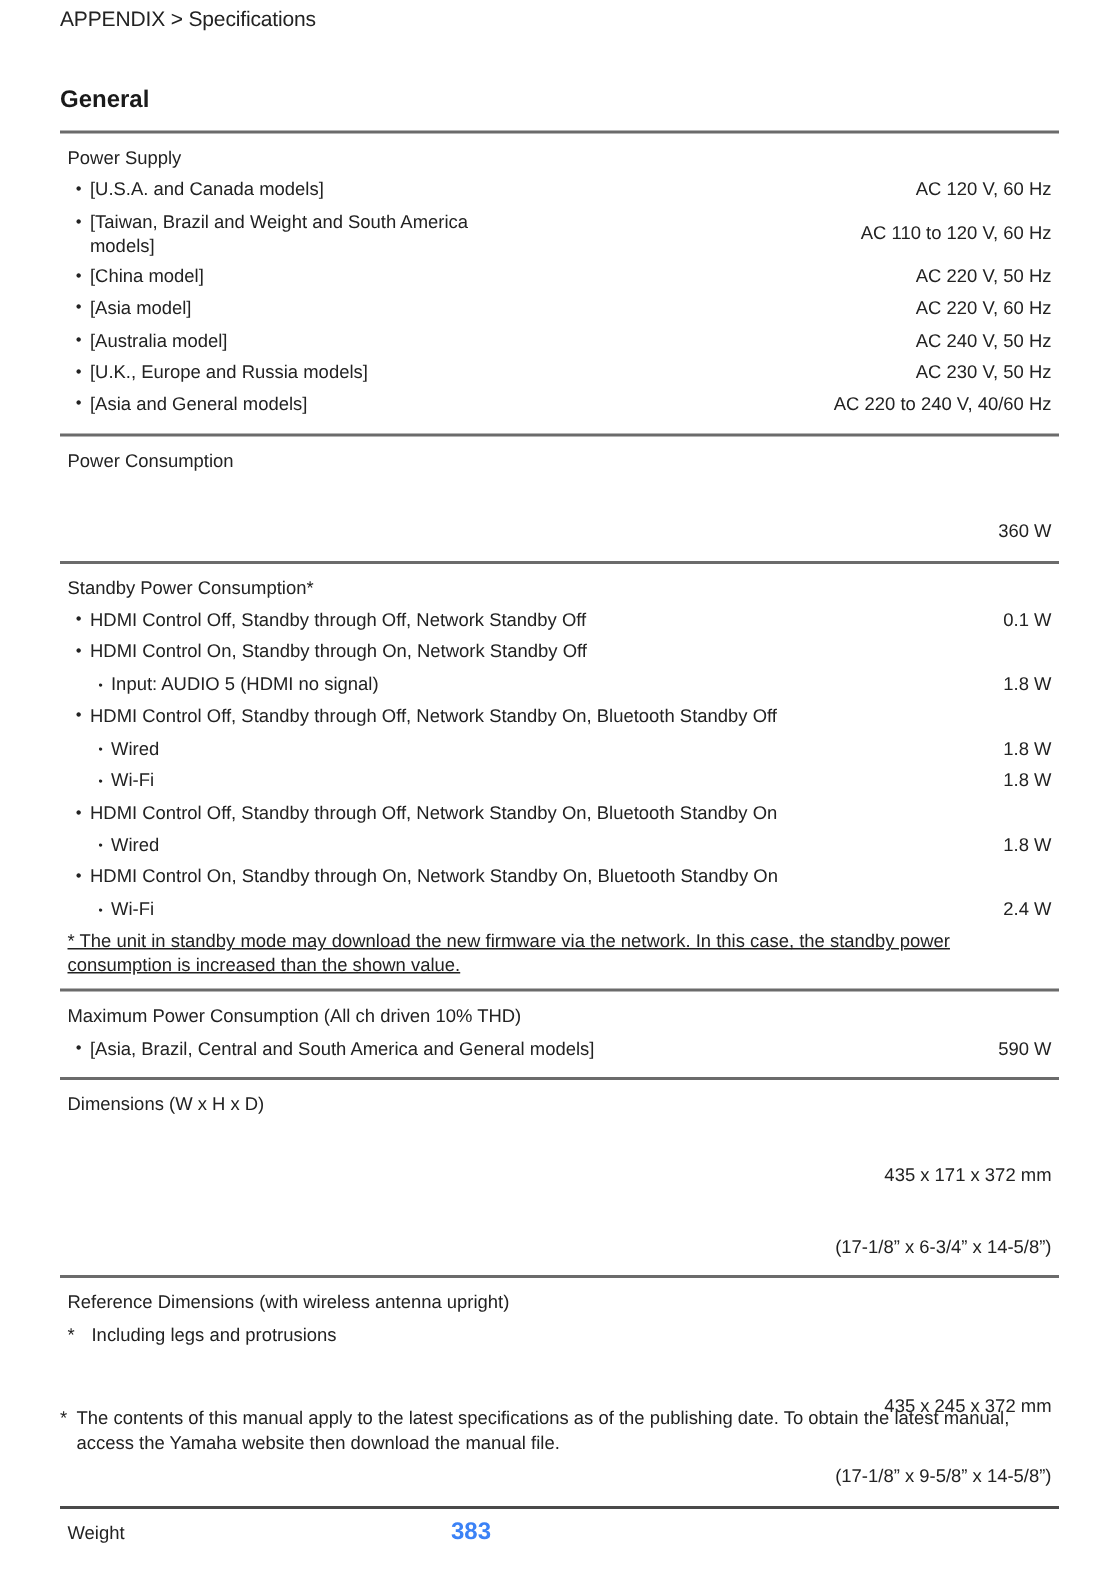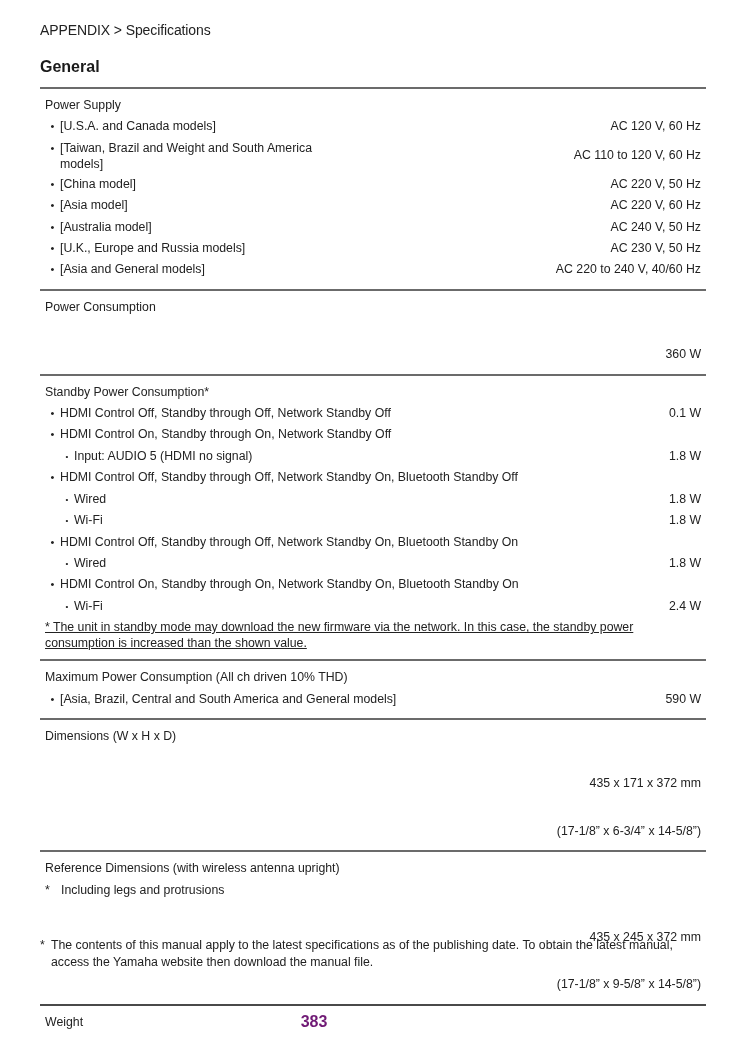--- a/index.html
+++ b/index.html
@@ -11,21 +11,21 @@
       width: 740px;
       height: 1050px;
       position: relative;
       font-family: "Liberation Sans", sans-serif;
       color: #222222;
       overflow: hidden;
     }
     .breadcrumb {
       position: absolute;
       left: 40px;
-      top: 22px;
+      top: 4px;
       font-size: 14px;
       color: #222;
       letter-spacing: -0.1px;
     }
     .section-title {
       position: absolute;
       left: 40px;
       top: 58px;
       font-size: 16px;
       font-weight: bold;
@@ -115,21 +115,21 @@
       flex: 0 0 11px;
     }
     .page-number {
       position: absolute;
       left: 0;
       width: 628px;
       top: 1013px;
       text-align: center;
       font-size: 16px;
       font-weight: bold;
-      color: #701a75;
+      color: #3b82f6;
     }
   </style>
 </head>
 <body>
 
 <div class="breadcrumb">APPENDIX &gt; Specifications</div>
 <div class="section-title">General</div>
 
 <div class="spec-table">
 

